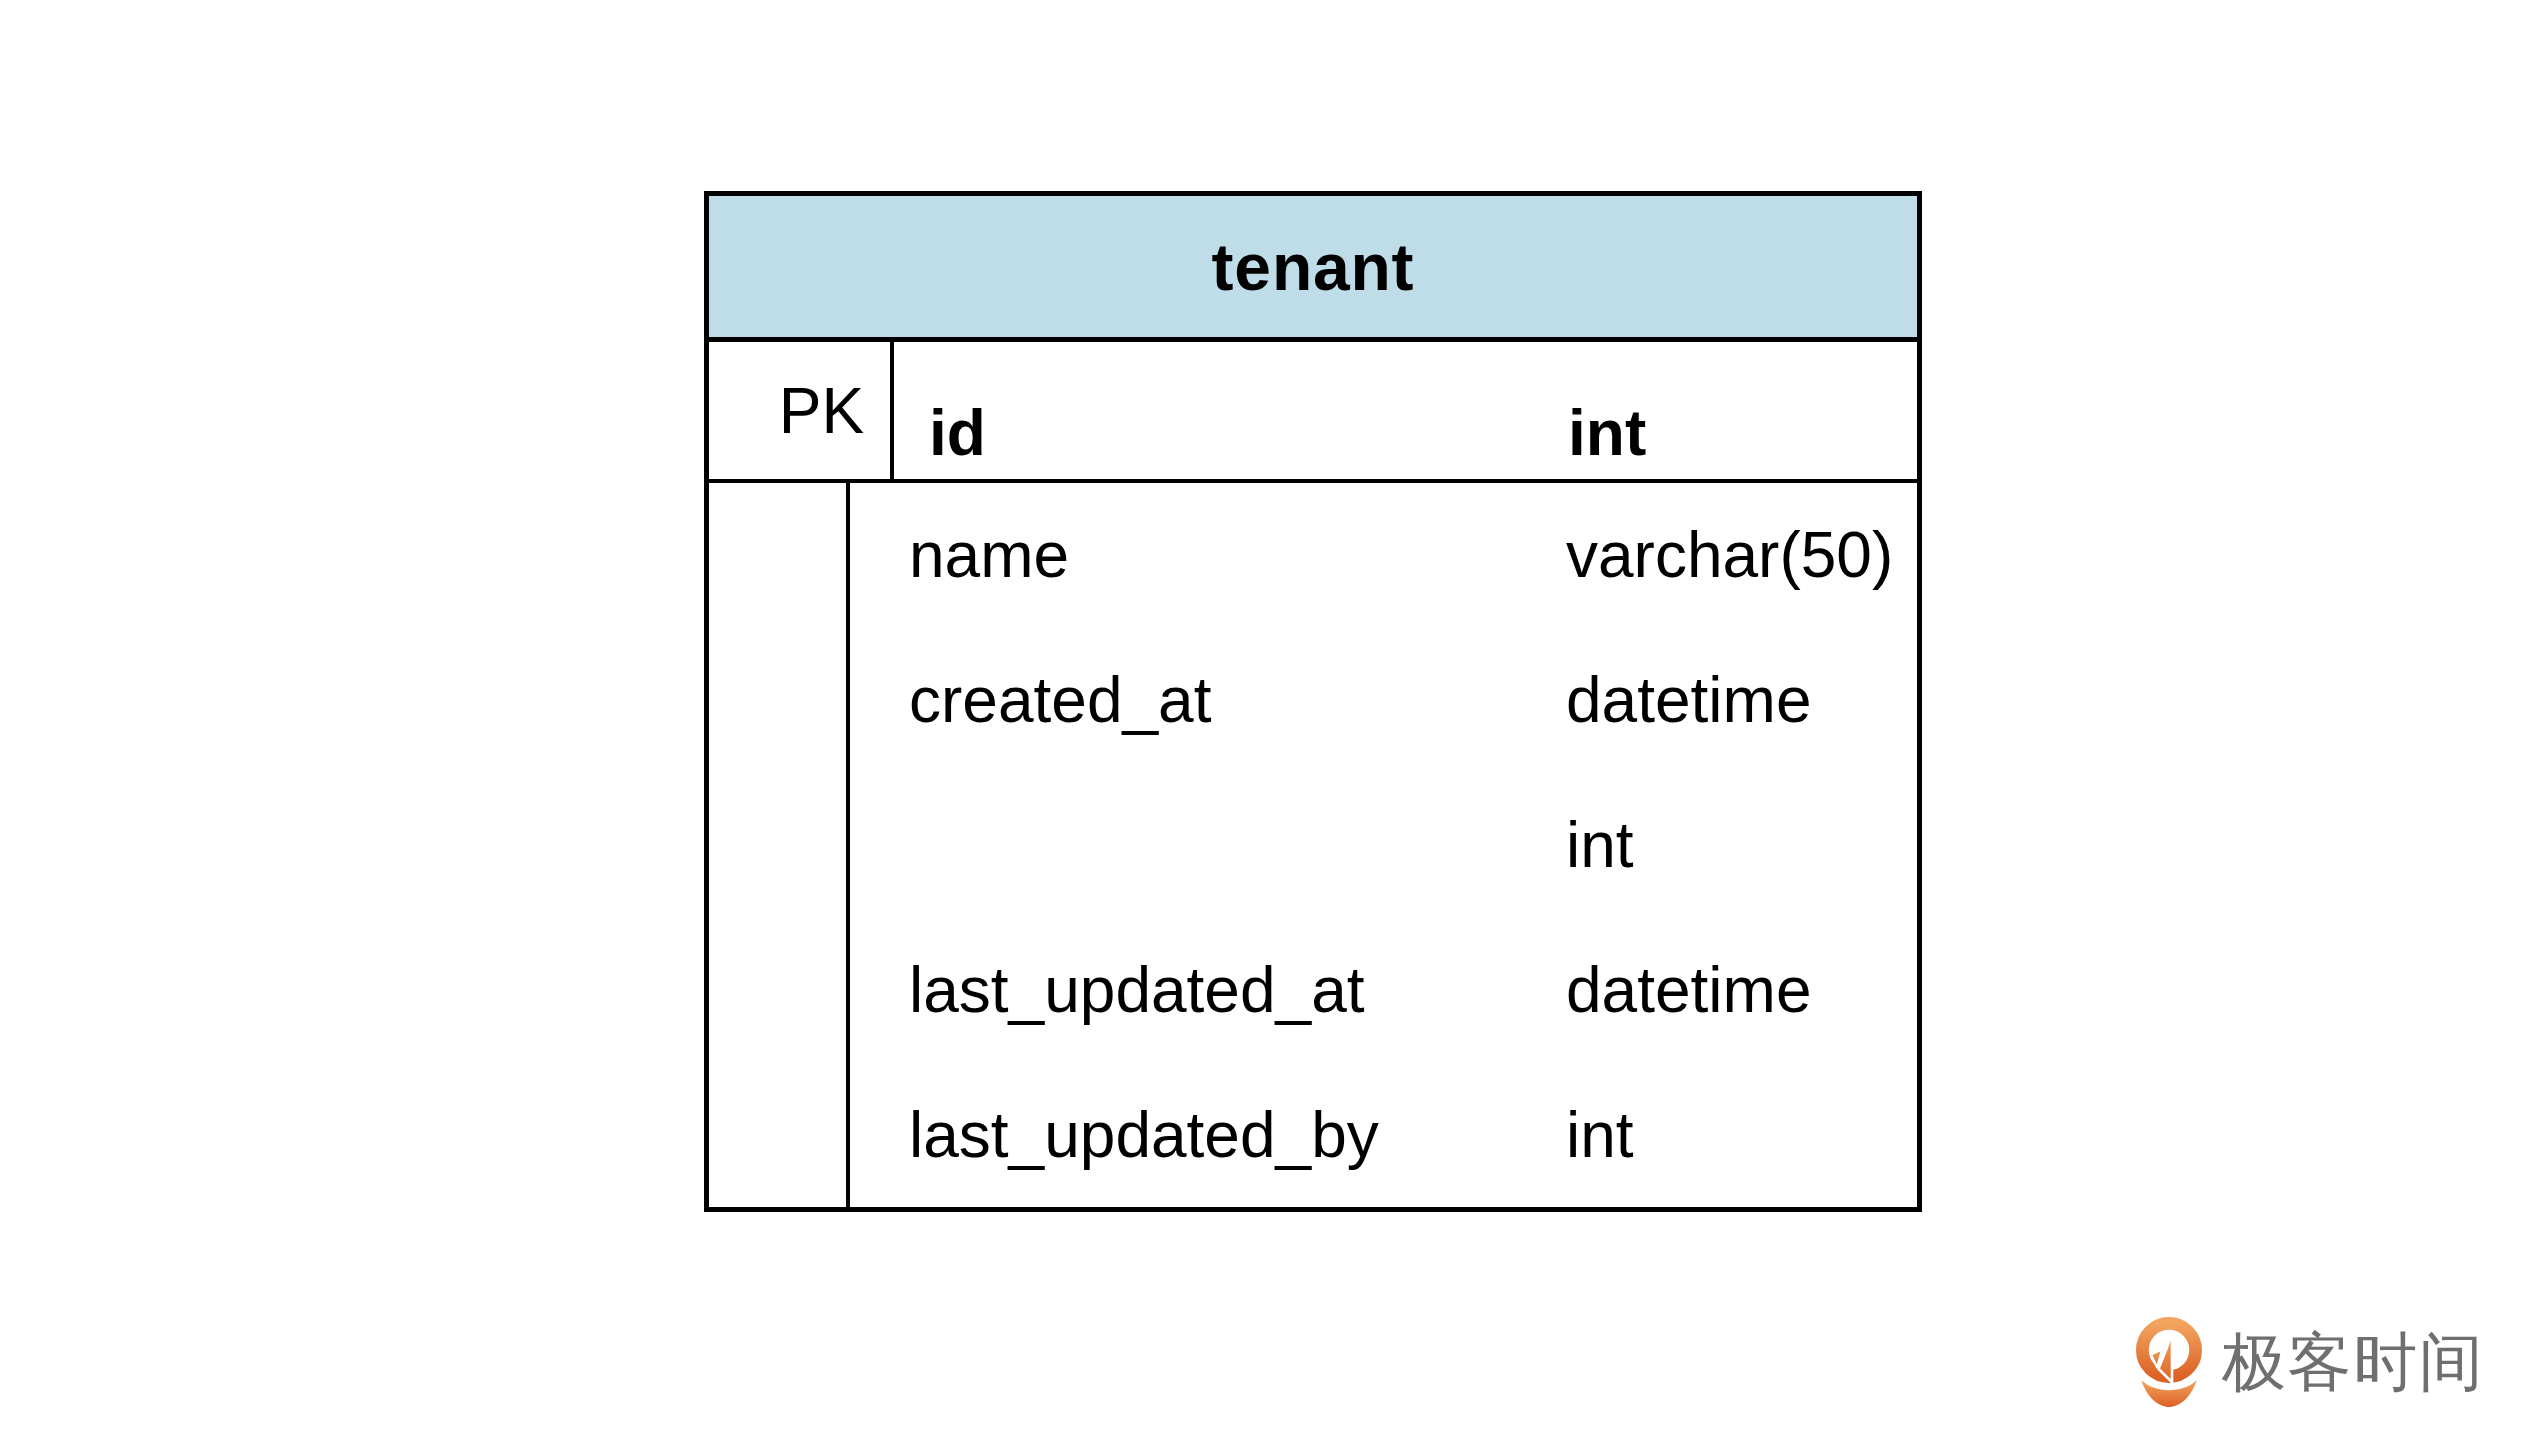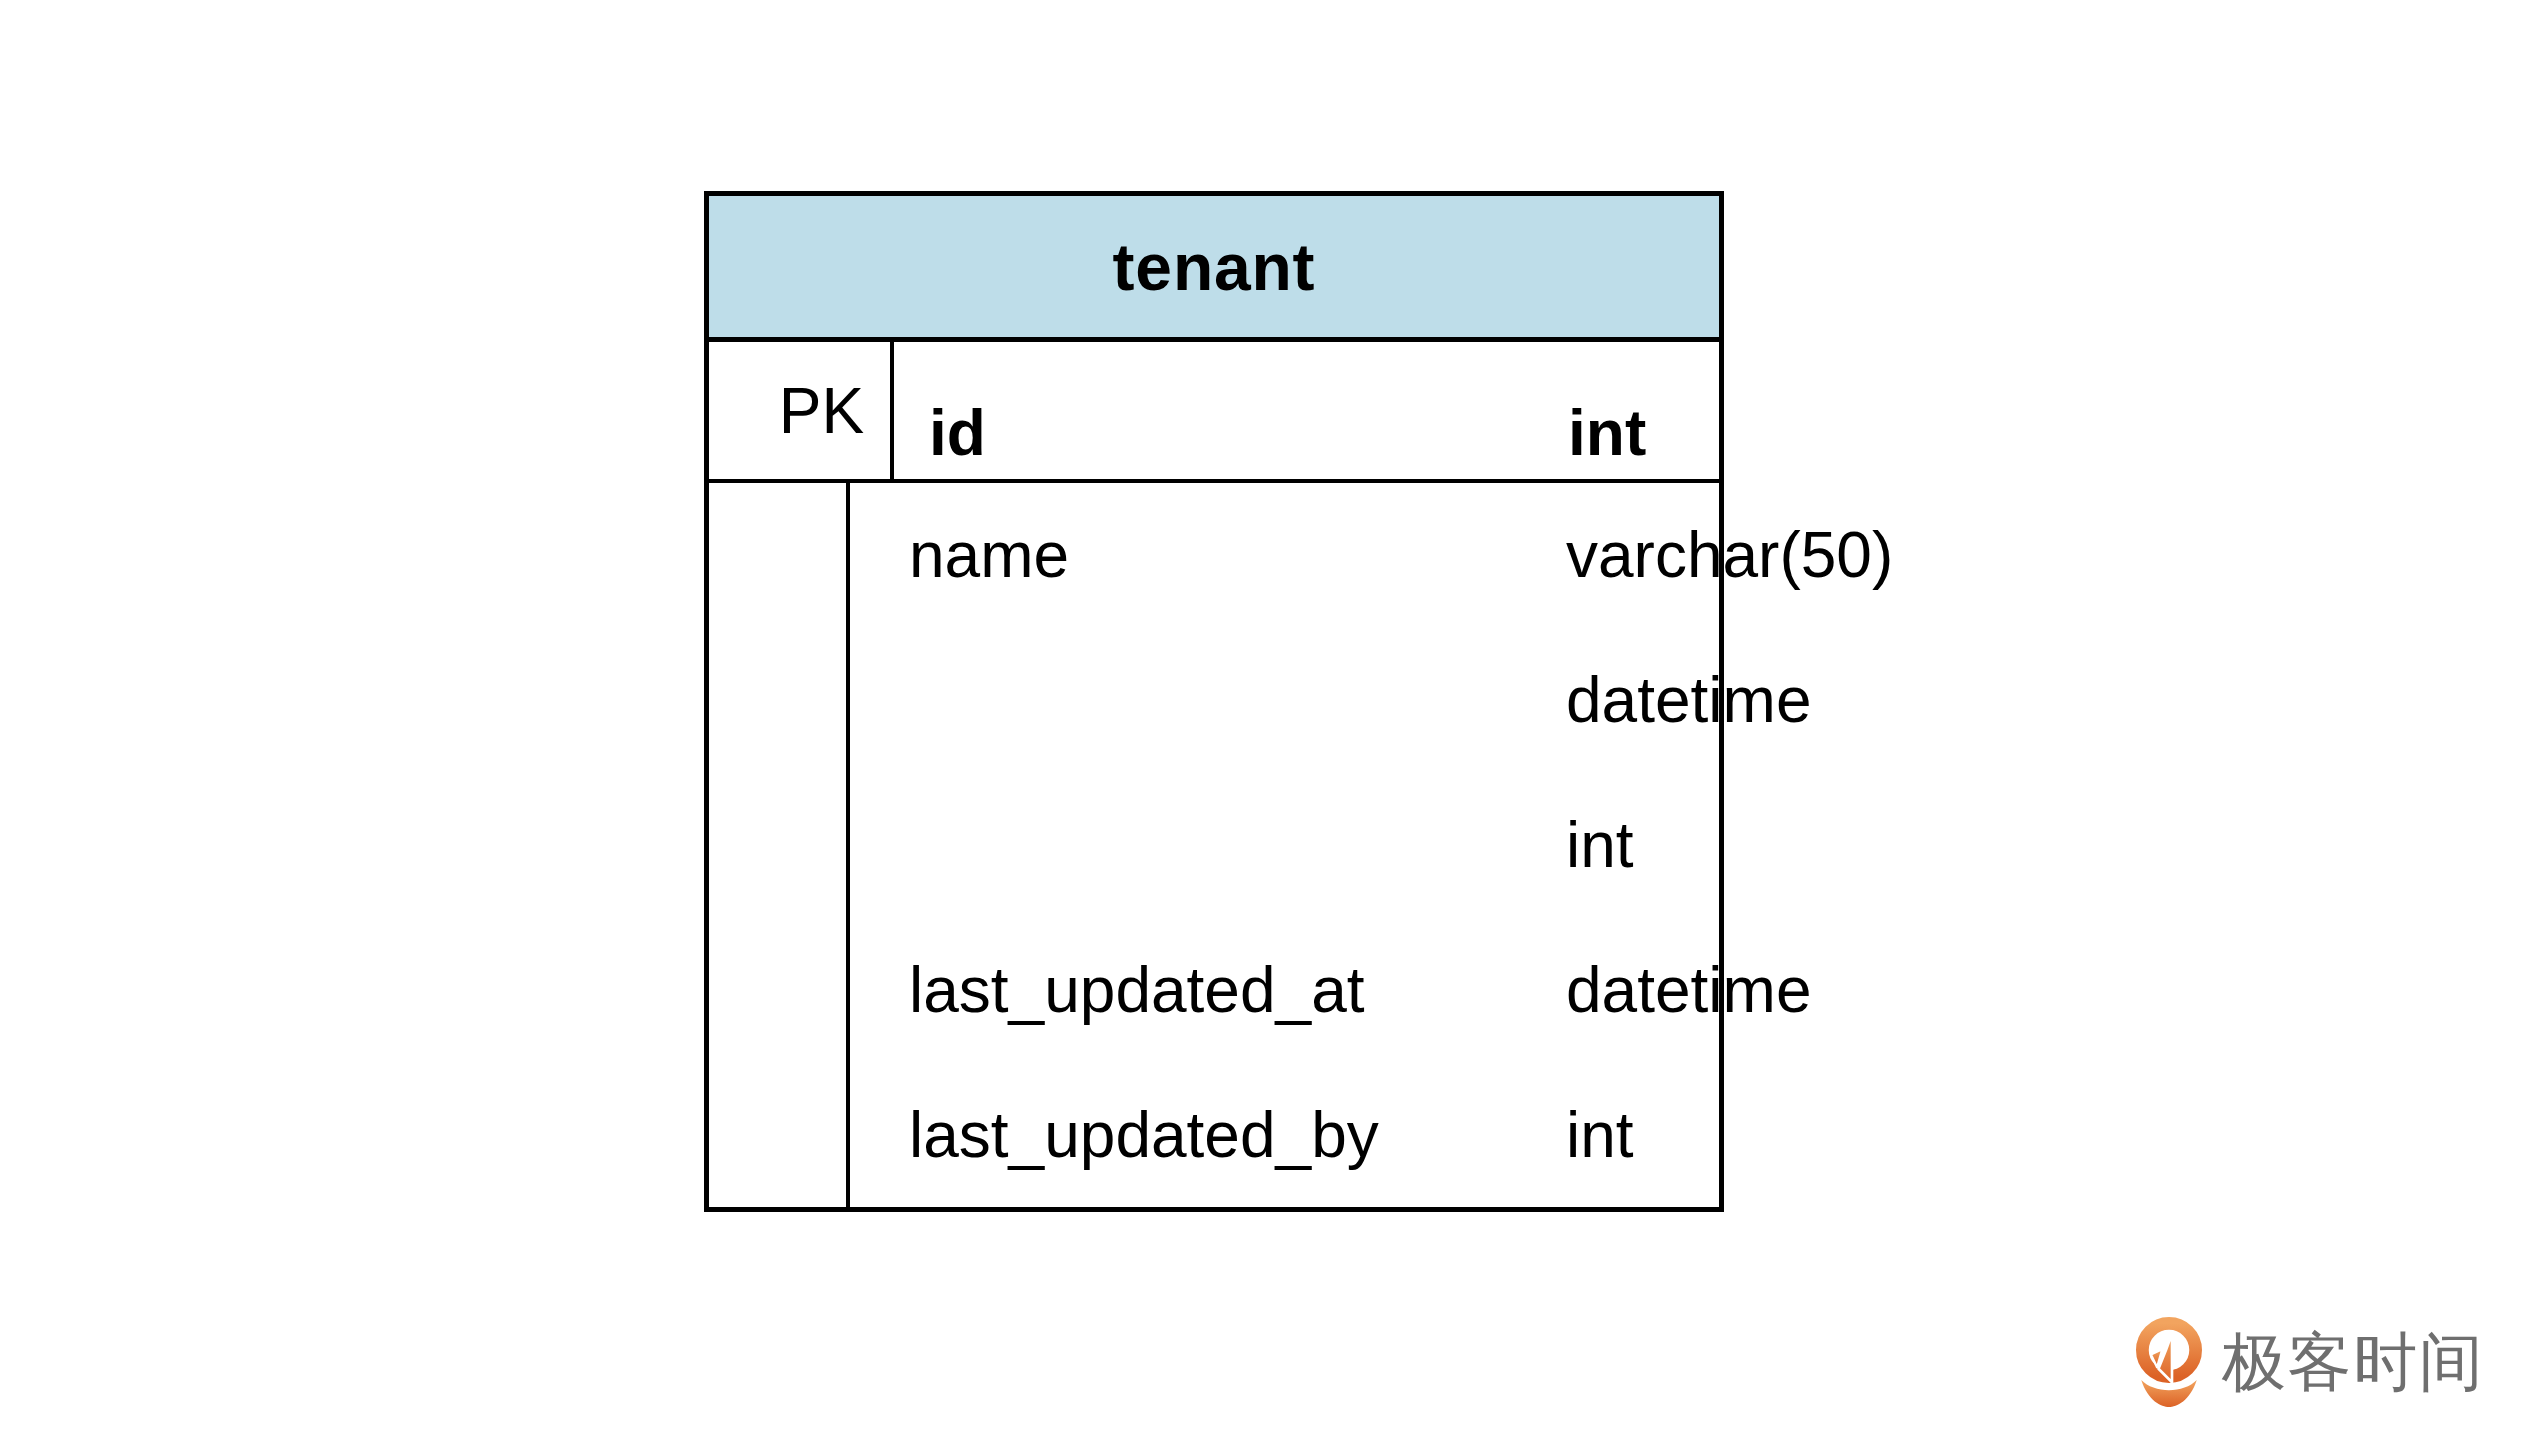--- a/index.html
+++ b/index.html
@@ -11,21 +11,21 @@
     overflow:hidden;
     font-family:"Liberation Sans","DejaVu Sans",sans-serif;
     color:#000000;
   }
 
   
   .er-entity {
     position:absolute;
     left:704px;
     top:191px;
-    width:1020px;
+    width:1218px;
     height:1021px;
     box-sizing:border-box;
     border:5px solid #000000;
     background:#ffffff;
     display:flex;
     flex-direction:column;
   }
   .er-header {
     flex:0 0 146px;
     box-sizing:border-box;
@@ -129,20 +129,21 @@
     <div class="er-body">
       <div class="er-keycol"></div>
       <div class="er-attrs">
 
         <div class="er-attr-row">
           <span>name</span>
           <span class="er-type">varchar(50)</span>
         </div>
 
         <div class="er-attr-row">
+          <span>created_at</span>
           <span class="er-type">datetime</span>
         </div>
 
         <div class="er-attr-row">
           <span class="er-type">int</span>
         </div>
 
         <div class="er-attr-row">
           <span>last_updated_at</span>
           <span class="er-type">datetime</span>

